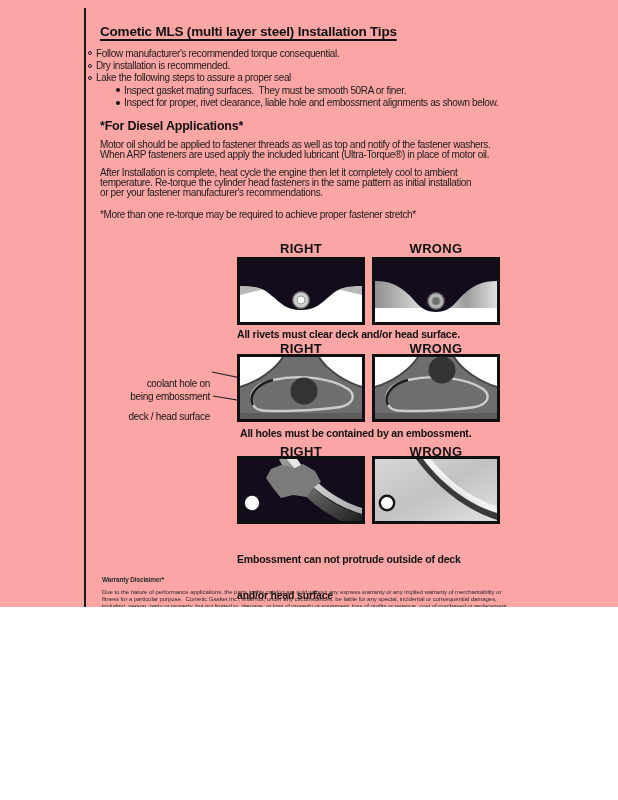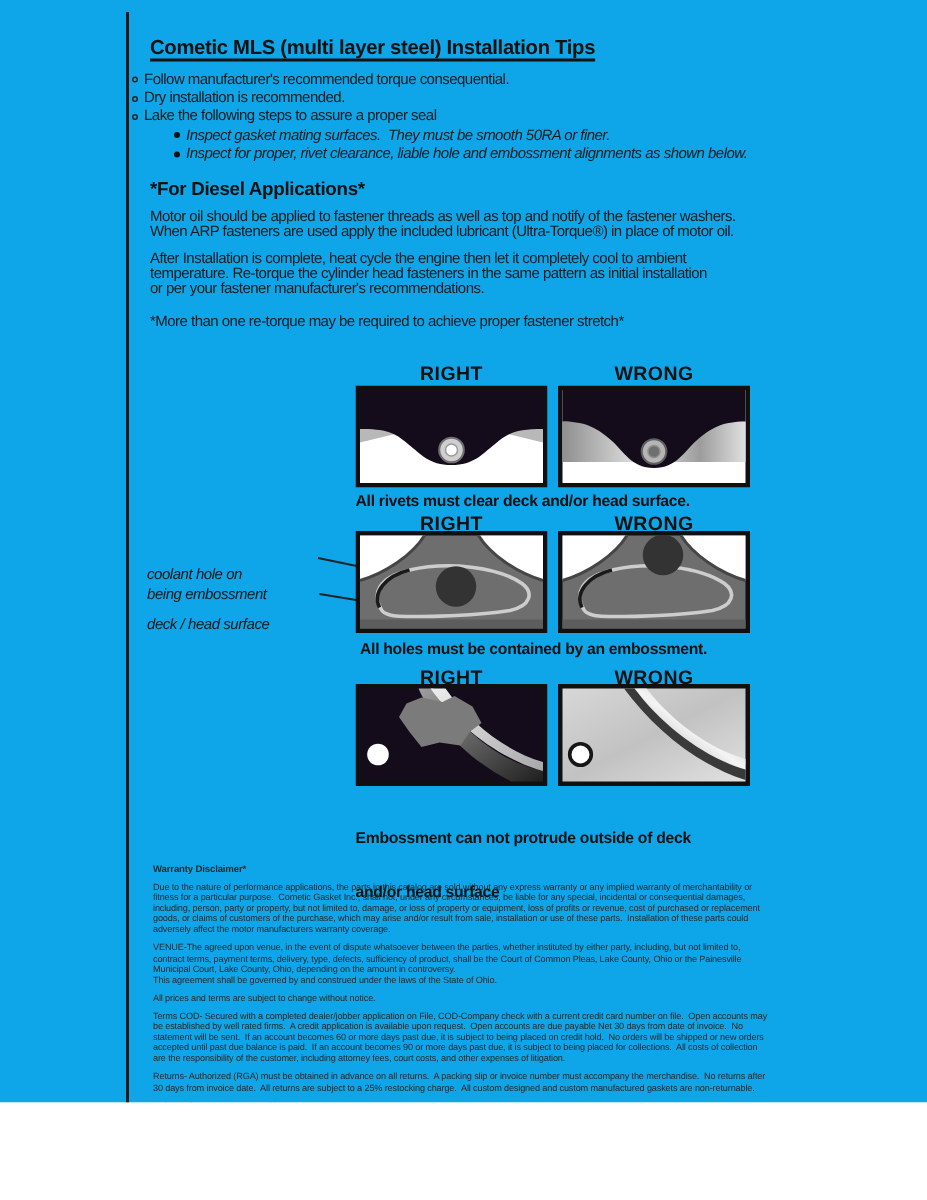--- a/index.html
+++ b/index.html
@@ -1,44 +1,44 @@
 <!DOCTYPE html>
 <html><head>
 <meta charset="utf-8">
 <style>
   * { margin:0; padding:0; box-sizing:border-box; }
   html,body { background:#ffffff; }
   .page {
-    position:relative; width:618px; height:735px; background:#0ea5e9;
+    position:relative; width:618px; height:607px; background:#fca5a5;
     font-family:"Liberation Sans", sans-serif; color:#1b1b1b; overflow:hidden;
   }
   .left-rule { position:absolute; left:84px; top:8px; width:2px; height:782px; background:#1a1a1a; }
 
   
   .text-top { position:absolute; left:88px; top:24px; width:444px; }
   .title {
     margin-left:12px; font-size:13.5px; font-weight:bold; color:#111;
     text-decoration:underline; text-decoration-thickness:1.5px; text-underline-offset:3px;
     letter-spacing:-0.2px; margin-bottom:8px;
   }
   .tip { display:flex; align-items:center; height:12.4px; font-size:10px; letter-spacing:-0.35px; white-space:pre; }
-  .tip.lvl2 { margin-left:28px;font-style:italic; }
+  .tip.lvl2 { margin-left:28px; }
   .circ { width:4px; height:4px; border:1px solid #222; border-radius:50%; display:inline-block; margin-right:4px; flex:0 0 auto; }
   .dot  { width:4px; height:4px; background:#111; border-radius:50%; display:inline-block; margin-right:4px; flex:0 0 auto; }
   .diesel-head { margin:10px 0 0 12px; font-size:12.5px; font-weight:bold; color:#111; letter-spacing:-0.2px; }
   .para { margin:7px 0 0 12px; font-size:10px; letter-spacing:-0.35px; line-height:10.3px; }
   .para > div, .lines > div { white-space:pre; }
   .note { margin:11px 0 0 12px; font-size:10px; letter-spacing:-0.35px; white-space:pre; }
 
   
   .diagrams { position:absolute; left:0; top:12px; width:618px; height:800px; pointer-events:none; }
   .dg { position:absolute; }
   .col-hdr { width:128px; text-align:center; font-size:13px; font-weight:bold; color:#111; letter-spacing:0.3px; }
   .caption { font-size:10.5px; font-weight:bold; color:#111; letter-spacing:-0.2px; line-height:12px; white-space:pre; }
-  .callout { width:112px; font-size:10px; letter-spacing:-0.3px; line-height:11px; color:#151515; white-space:pre;font-style:italic; }
+  .callout { width:112px; text-align:right; font-size:10px; letter-spacing:-0.3px; line-height:11px; color:#151515; white-space:pre; }
 
   
   .warranty { position:absolute; left:102px; top:576px; width:430px; color:#2a2a2a; }
   .w-head { font-size:6.4px; font-weight:bold; letter-spacing:-0.1px; }
   .w-block { margin-top:5px; font-size:6.1px; letter-spacing:-0.1px; line-height:7.1px; }
 
   .footer-code { position:absolute; left:387px; top:761px; font-size:13px; color:#2a2a2a; letter-spacing:0.2px; }
 </style>
 </head>
 <body>

